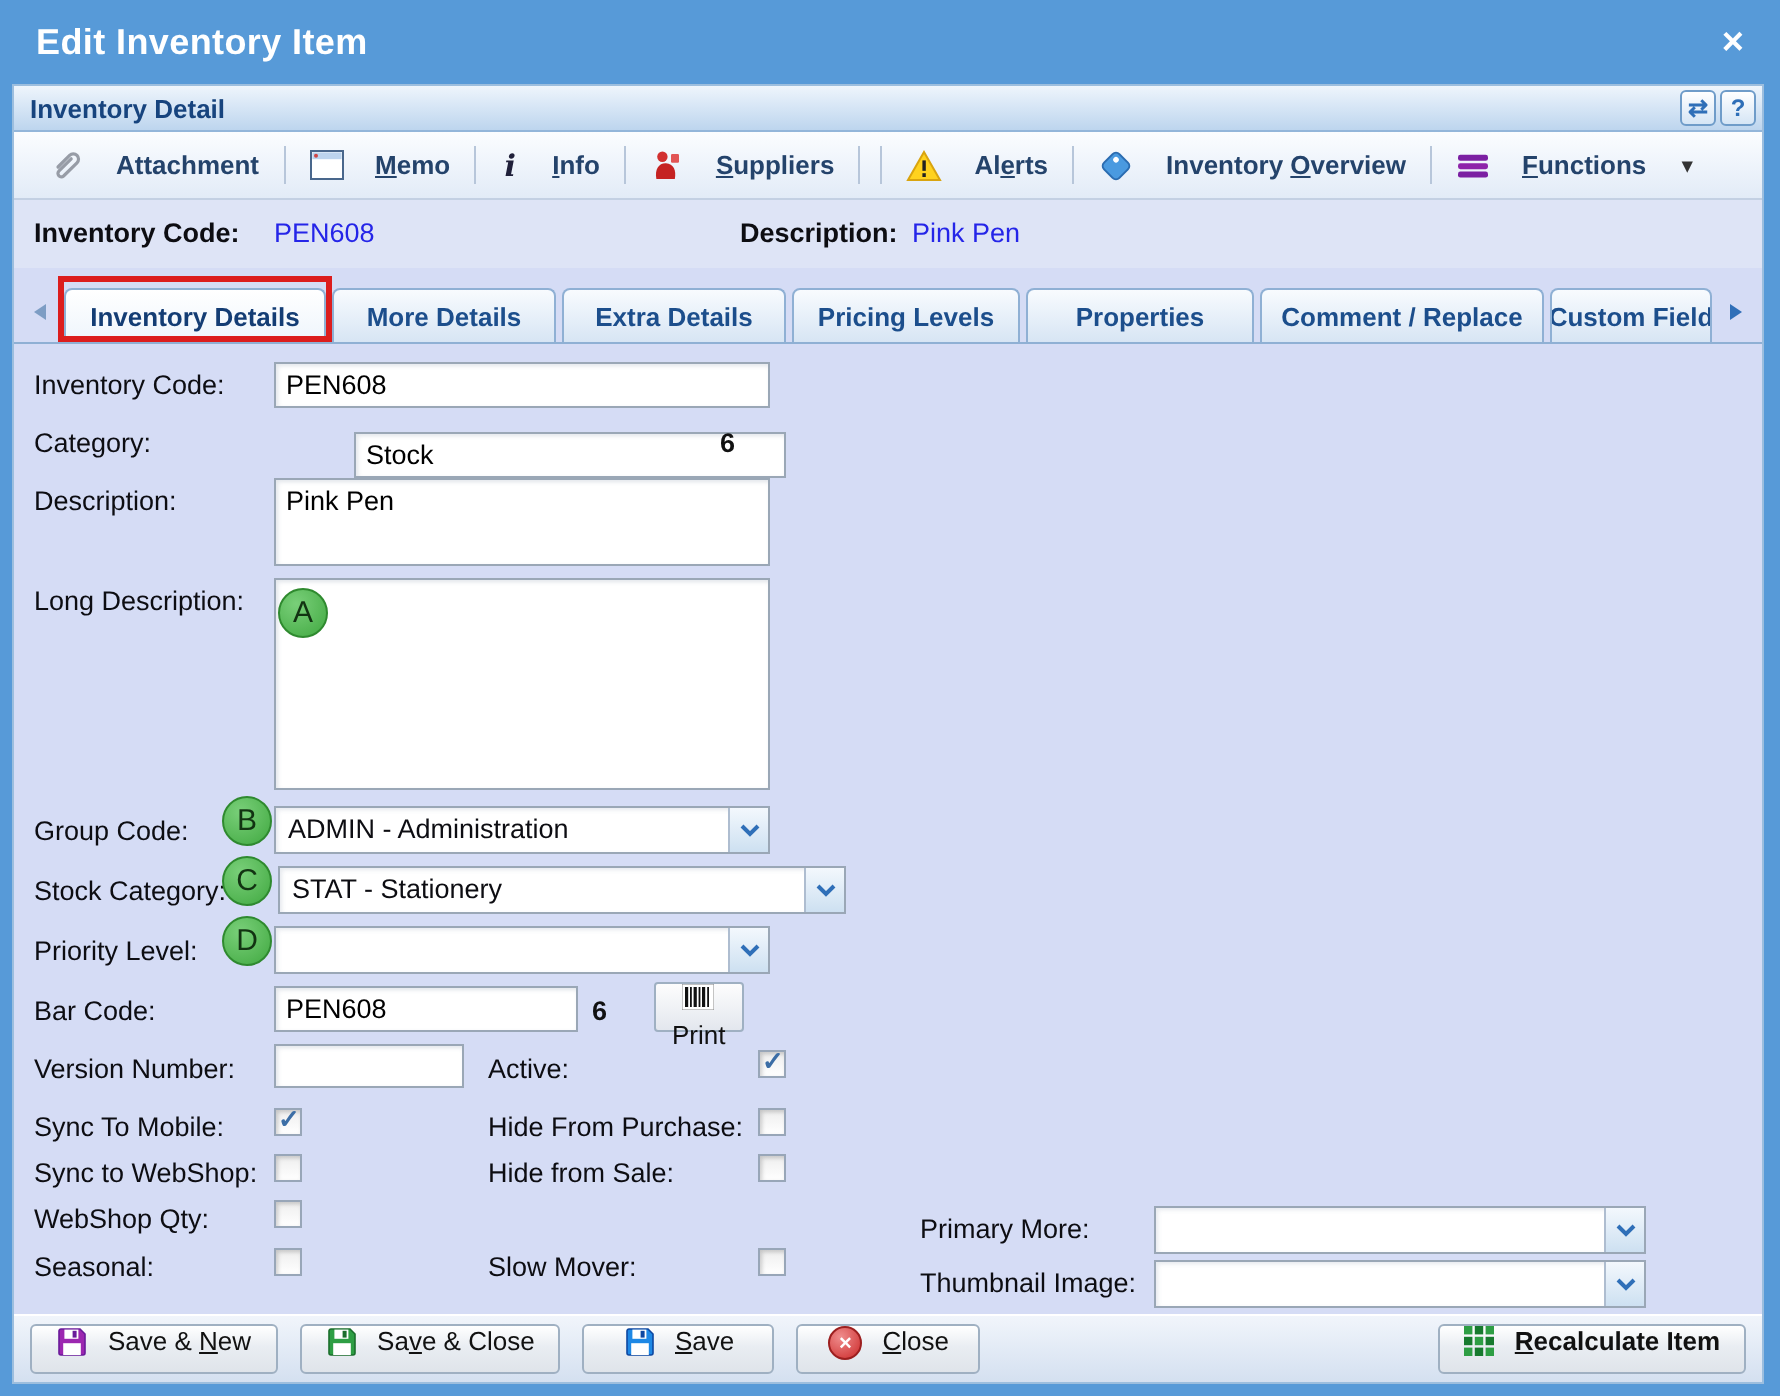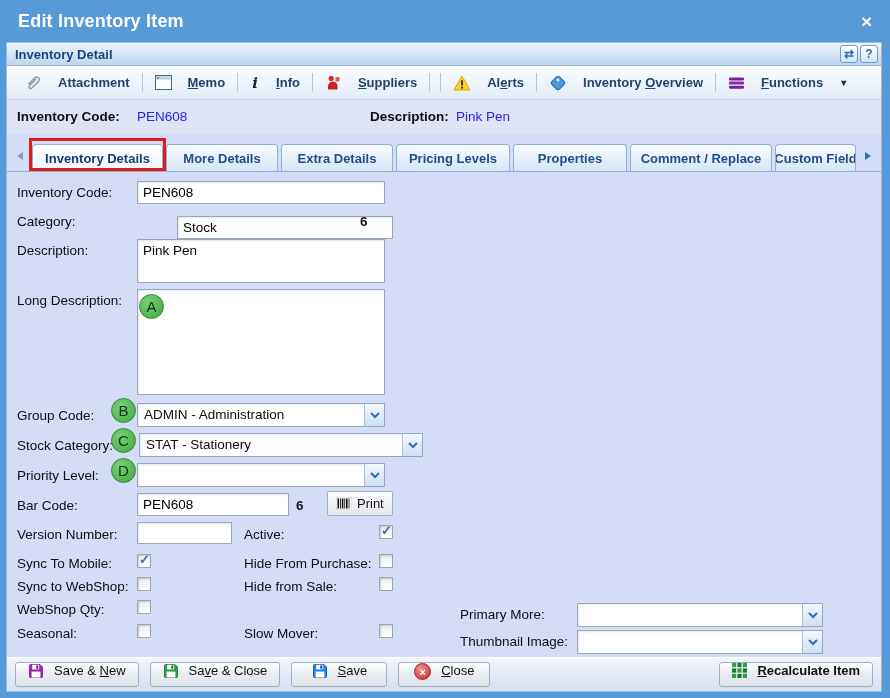--- a/index.html
+++ b/index.html
@@ -45,21 +45,21 @@
   .flabel { position:absolute; left:10px; white-space:nowrap; }
   .finput { position:absolute; height:23px; border:1px solid #9aa7b6; background:#fff; font-family:"Liberation Sans",sans-serif; font-size:13.5px; padding:0 5px; color:#000; box-shadow:inset 1px 1px 2px rgba(90,110,140,.18); }
   textarea.finput { resize:none; padding-top:3px; }
   .combo { position:absolute; height:24px; border:1px solid #9aa7b6; background:#fff; display:flex; box-shadow:inset 1px 1px 2px rgba(90,110,140,.15); }
   .combo-text { flex:1; padding:3px 6px; font-size:13.5px; white-space:nowrap; overflow:hidden; }
   .combo-btn { width:20px; flex:0 0 20px; background:linear-gradient(#f3f8fd,#cde0f1); border-left:1px solid #aebdd0; display:flex; align-items:center; justify-content:center; cursor:pointer; }
   .count { position:absolute; font-weight:bold; color:#111; }
   .cb { position:absolute; width:14px; height:14px; background:linear-gradient(#eee,#fff); border:1px solid #98a6b8; box-shadow:inset 1px 1px 2px rgba(0,0,0,.18); cursor:pointer; }
   .cb.checked::after { content:"✓"; position:absolute; left:1px; top:-3px; font-size:13px; font-weight:bold; color:#3c6ea6; }
   .badge { position:absolute; width:25px; height:25px; border-radius:50%; background:radial-gradient(circle at 35% 30%, #79cf79, #41a941); border:1px solid #2f8a2f; color:#123312; display:flex; align-items:center; justify-content:center; font-size:15px; z-index:4; }
-  .print-btn { position:absolute; display:flex; align-items:center; gap:5px; height:25px; padding:0 8px; background:linear-gradient(#fdfdfd,#e3e7ee); border:1px solid #9fb0c2; border-radius:2px; font-size:13px; color:#111; cursor:pointer; }
+  .print-btn { position:absolute; display:flex; align-items:center; gap:5px; height:25px; padding:0 8px; background:linear-gradient(#fdfdfd,#e3e7ee); border:1px solid #9fb0c2; border-radius:2px; font-size:13px; color:#111; cursor:pointer;flex-direction:column; }
 
   
   .footer { height:34px; flex:0 0 34px; background:linear-gradient(#f1f5fb,#d4e0f0); border-top:1px solid #ffffff; display:flex; align-items:center; padding:0 8px; gap:11px; }
   .fbtn { display:flex; align-items:flex-start; gap:10px; height:25px; padding:0 12px; background:linear-gradient(#ffffff,#e9edf2 45%,#dfe4ea); border:1px solid #9fb0c2; border-radius:3px; font-size:13px; color:#111; cursor:pointer; white-space:nowrap; }
   .fbtn.push-right { margin-left:auto;font-weight:bold; }
   .red-x { width:17px; height:17px; border-radius:50%; background:radial-gradient(circle at 35% 30%, #ef8d8d, #cc2a2a); border:1px solid #9c1f1f; color:#fff; font-weight:bold; font-size:11px; display:flex; align-items:center; justify-content:center; flex:0 0 17px; }
   .icon { display:flex; align-items:center; justify-content:center; }
   .info-i { font-family:"DejaVu Serif", serif; font-style:italic; font-weight:bold; font-size:15px; color:#20203a; width:10px; }
 </style>
 </head>

